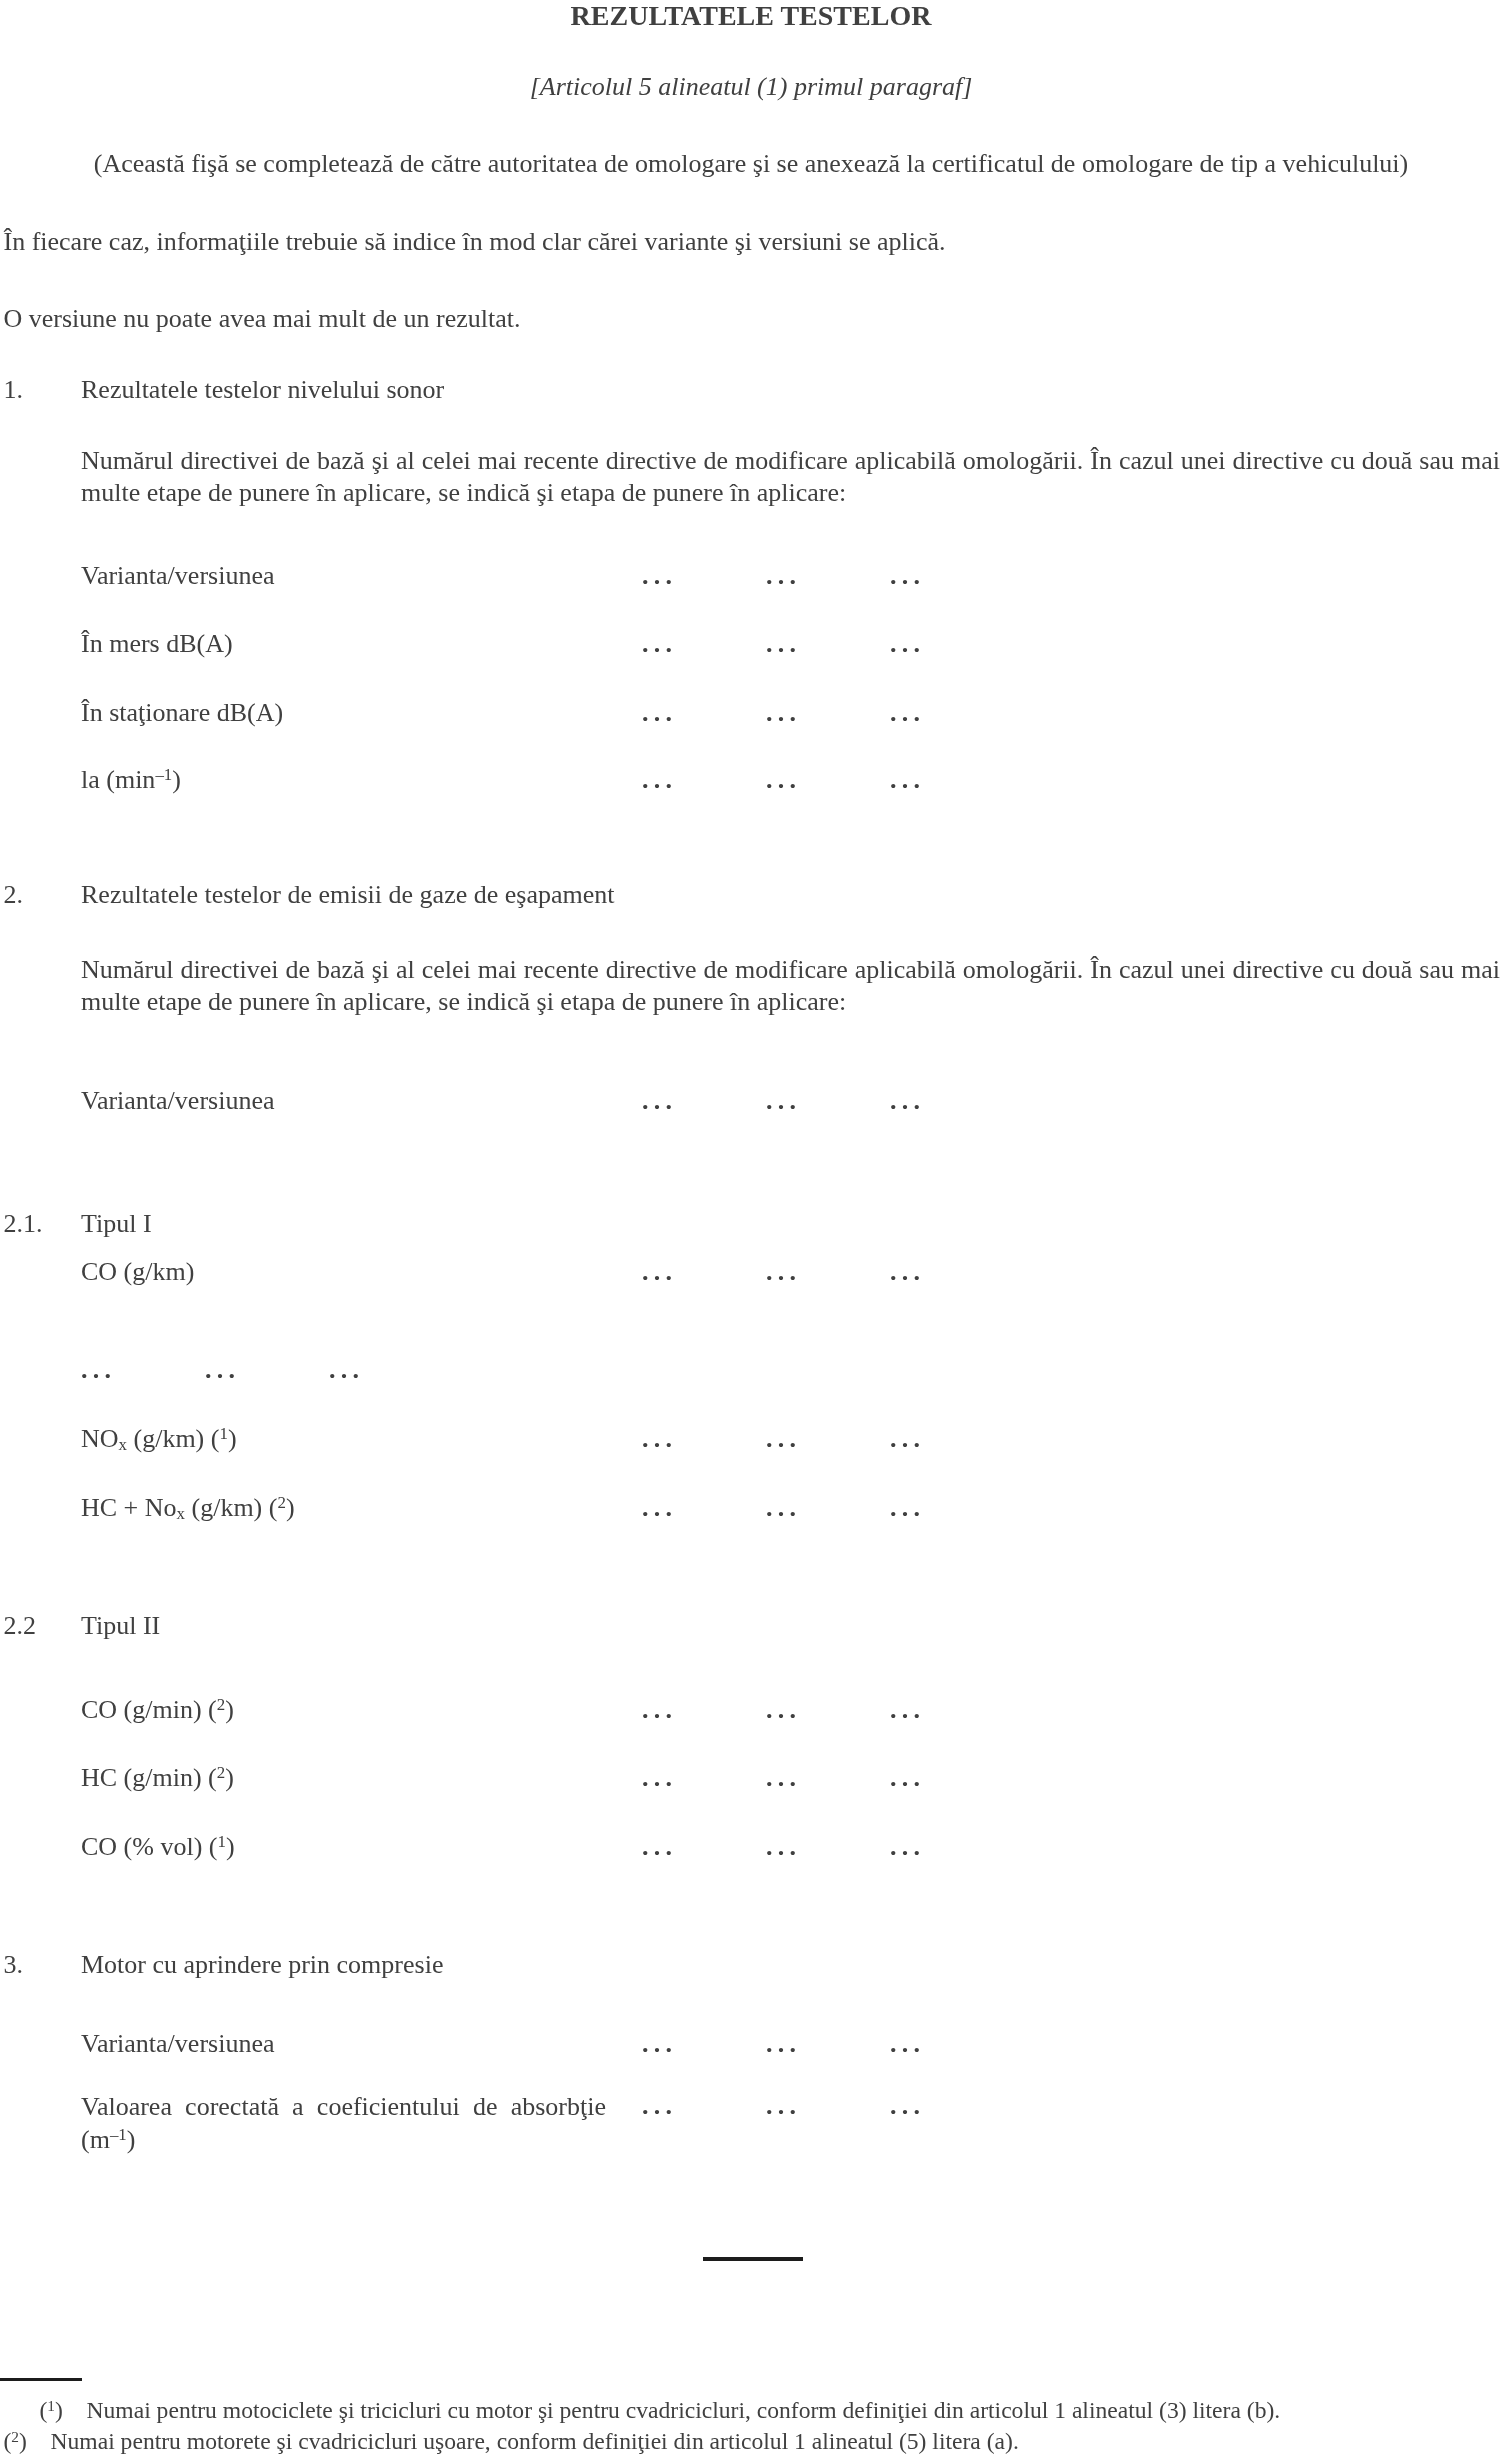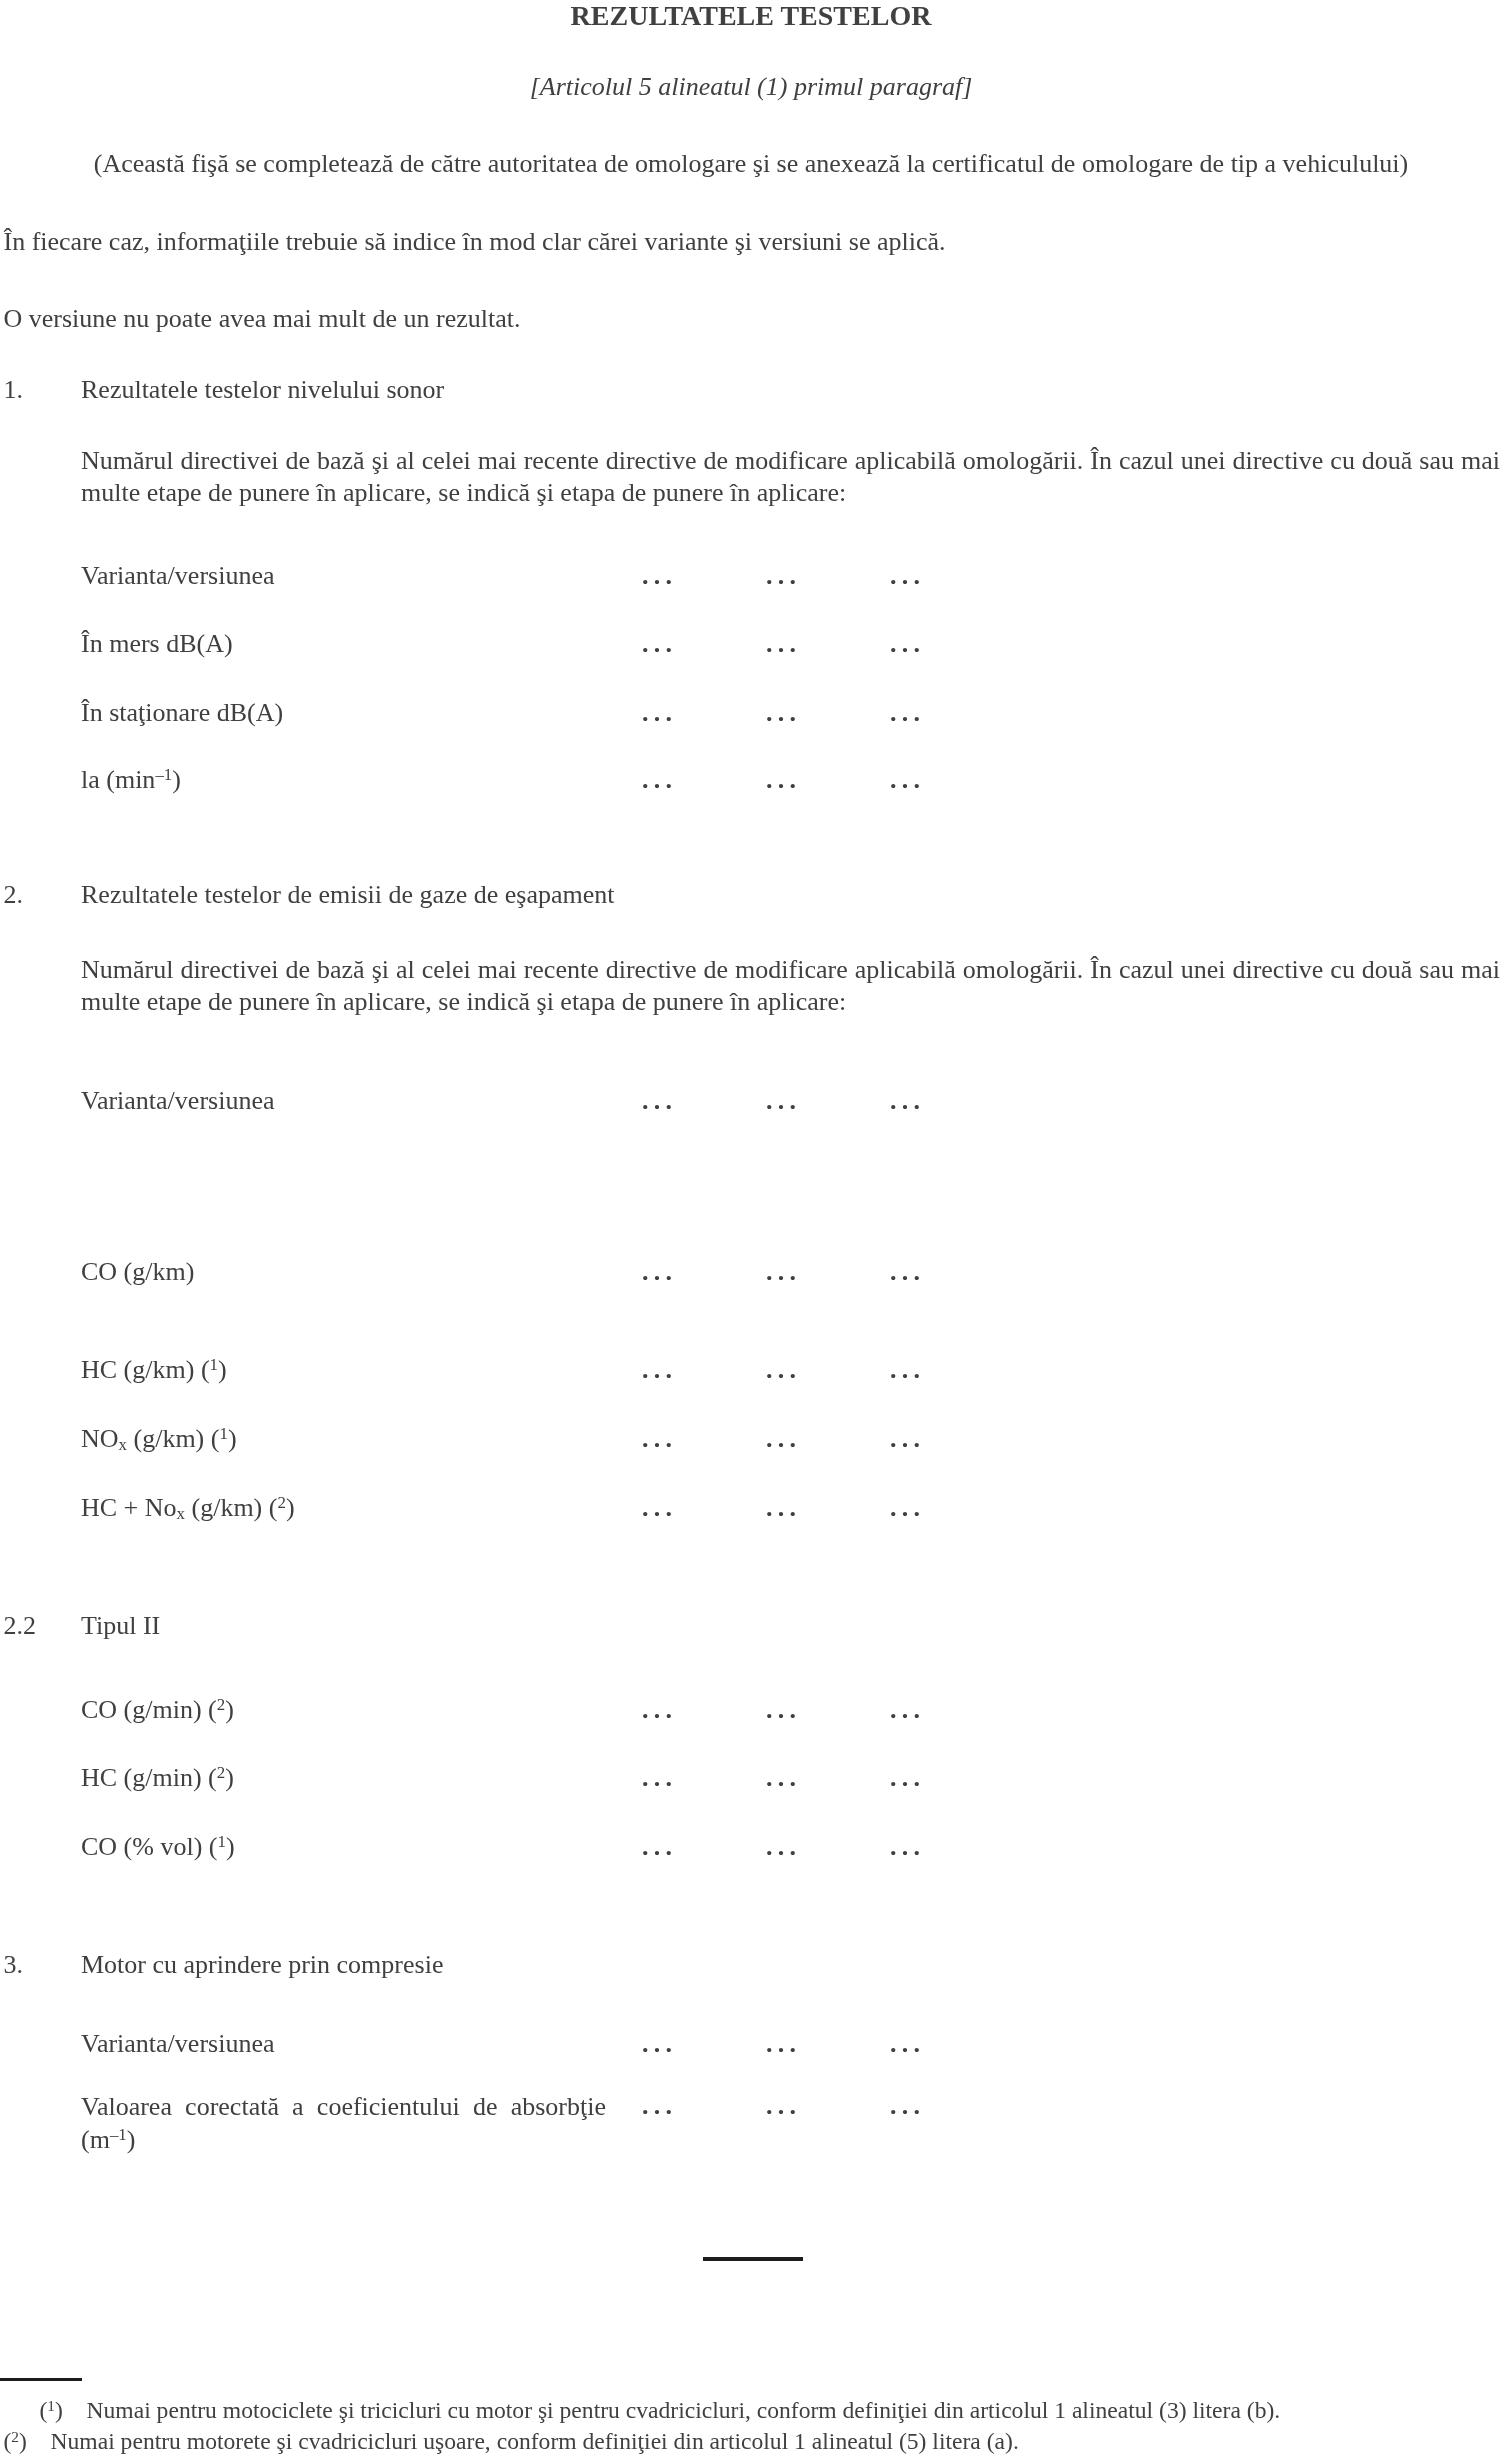--- a/index.html
+++ b/index.html
@@ -90,29 +90,32 @@
 
   <div class="abs dirpara" style="top:954px">Numărul directivei de bază şi al celei mai recente directive de modificare aplicabilă omologării. În cazul unei directive cu două sau mai multe etape de punere în aplicare, se indică şi etapa de punere în aplicare:</div>
 
   <div class="abs row" style="top:1085px">
     <div class="label"><span>Varianta/versiunea</span></div>
     <div class="cell">...</div>
     <div class="cell">...</div>
     <div class="cell">...</div>
   </div>
 
+  <div class="abs heading" style="top:1209px">
+    <span class="num">2.1.</span>
+    <span class="txt">Tipul I</span>
+  </div>
 
   <div class="abs row" style="top:1256px">
     <div class="label"><span>CO (g/km)</span></div>
     <div class="cell">...</div>
     <div class="cell">...</div>
     <div class="cell">...</div>
   </div>
   <div class="abs row" style="top:1354px">
-    <div class="label"><span>HC (g/km) (</span><sup>1</sup><span>)</span></div>
     <div class="cell">...</div>
     <div class="cell">...</div>
     <div class="cell">...</div>
   </div>
   <div class="abs row" style="top:1423px">
     <div class="label"><span>NO</span><sub>x</sub><span> (g/km) (</span><sup>1</sup><span>)</span></div>
     <div class="cell">...</div>
     <div class="cell">...</div>
     <div class="cell">...</div>
   </div>

